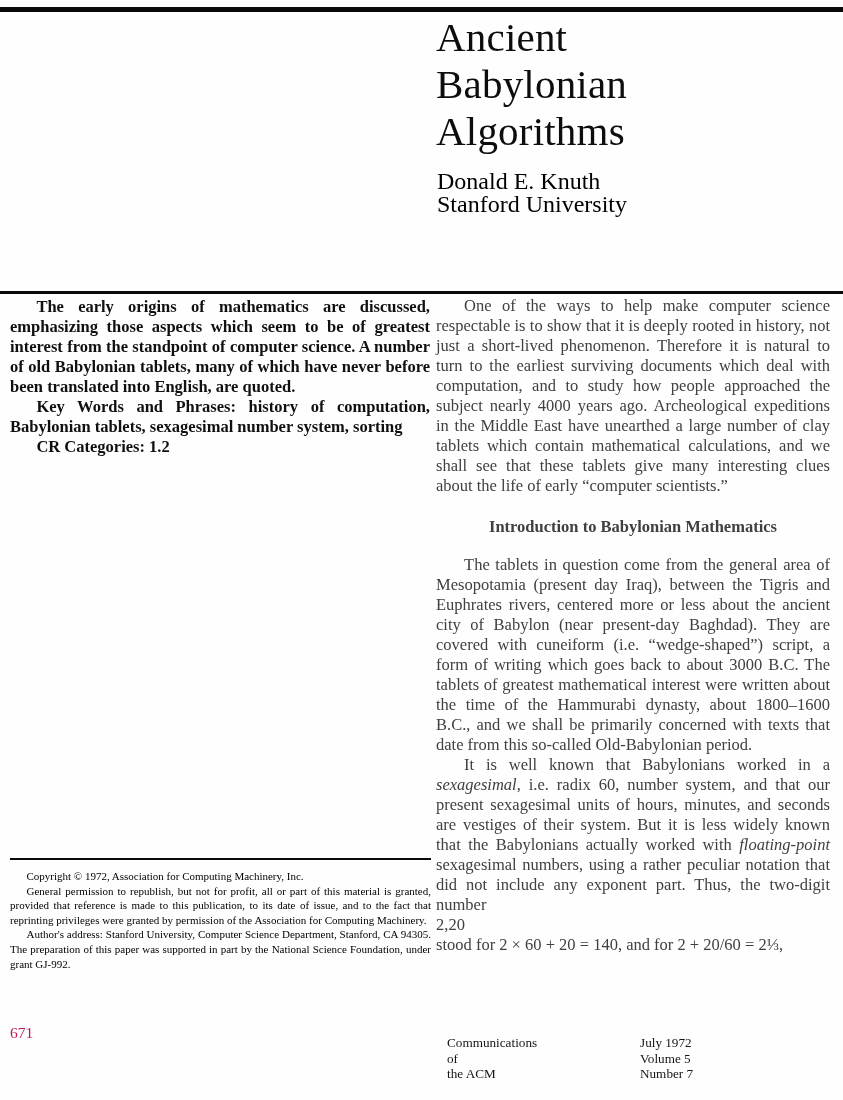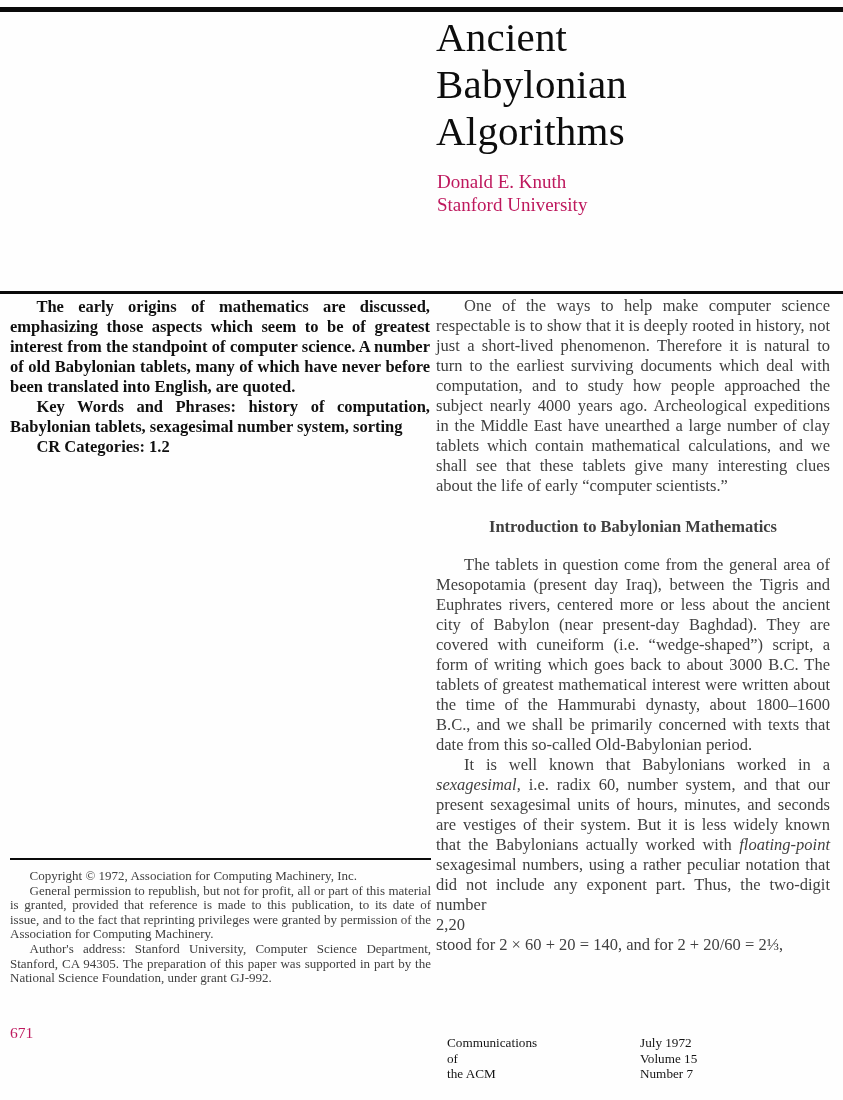--- a/index.html
+++ b/index.html
@@ -15,32 +15,32 @@
   .rule{position:absolute;background:#0a0a0a;}
   .top-rule{top:7px;left:0;width:843px;height:5px;}
   .mid-rule{top:291px;left:0;width:843px;height:3px;}
 
   .title-block{position:absolute;left:436px;top:14px;width:400px;}
   .title-block h1{
     margin:0;font-size:41px;line-height:47px;font-weight:normal;
     letter-spacing:0.2px;color:#0d0d0d;
   }
   .byline{position:absolute;left:437px;top:170px;width:390px;
-    font-size:19px;line-height:23px;color:#be185d;}
+    font-size:24px;line-height:23px;color:#000000;}
 
   .left-col{position:absolute;left:10px;top:297px;width:420px;}
   .abstract{
     font-weight:bold;font-size:16.5px;line-height:20px;
     text-align:justify;color:#101010;
   }
   .abstract p{margin:0;text-indent:1.6em;}
 
   .footnote-block{position:absolute;left:10px;top:858px;width:421px;}
   .footnote-rule{position:static;width:421px;height:2px;background:#0a0a0a;margin-bottom:9px;}
-  .footnote{font-size:13px;line-height:14.6px;text-align:justify;color:#404040;}
+  .footnote{font-size:11px;line-height:14.6px;text-align:justify;color:#000000;}
   .footnote p{margin:0;text-indent:1.5em;}
 
   .page-number{position:absolute;left:10px;top:1024px;
     font-weight:normal;font-size:15.5px;color:#be185d;}
 
   .right-col{position:absolute;left:436px;top:296px;width:394px;
     font-size:16.5px;line-height:20px;text-align:justify;color:#404040;}
   .right-col p{margin:0;}
   .right-col p.indent{text-indent:1.7em;}
   .section-heading{
@@ -113,18 +113,18 @@
   </div>
 
   <div class="journal-footer">
     <div class="journal-name">
       <div>Communications</div>
       <div>of</div>
       <div>the ACM</div>
     </div>
     <div class="journal-issue">
       <div>July 1972</div>
-      <div>Volume 15</div>
+      <div>Volume 5</div>
       <div>Number 7</div>
     </div>
   </div>
 
 </div>
 
 </body></html>

